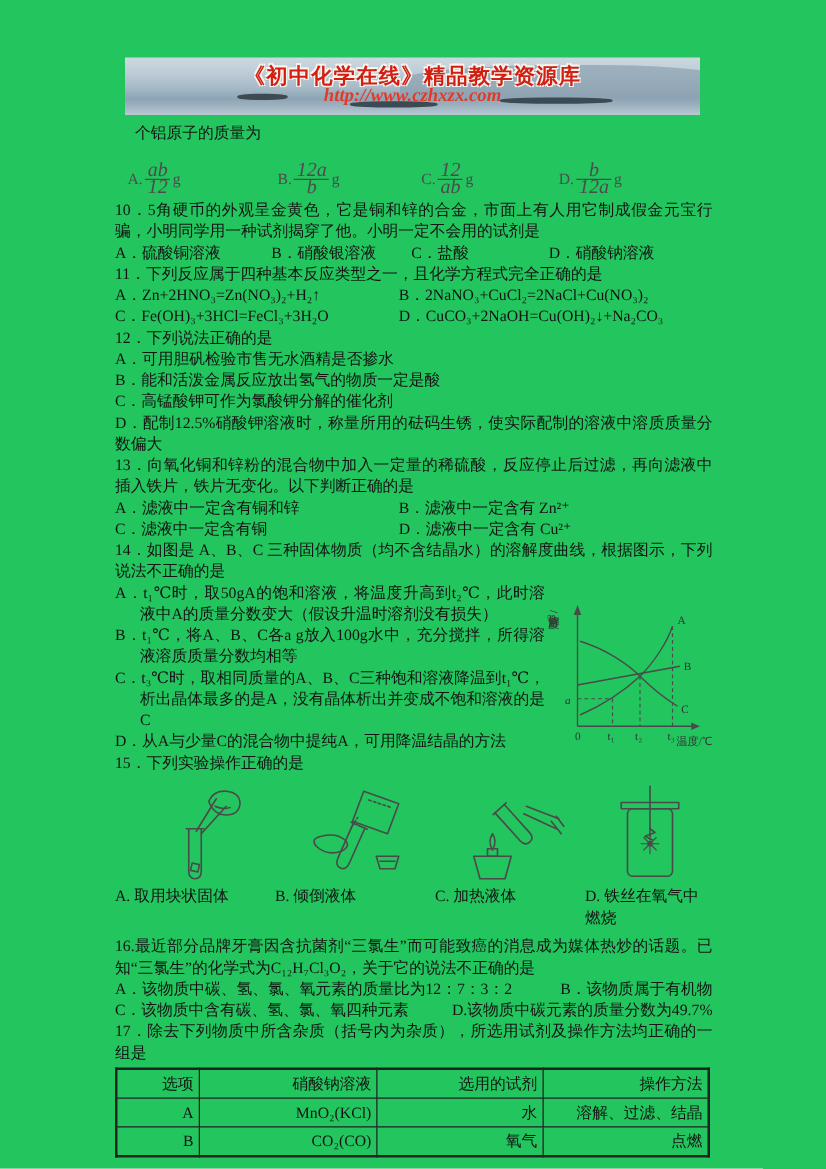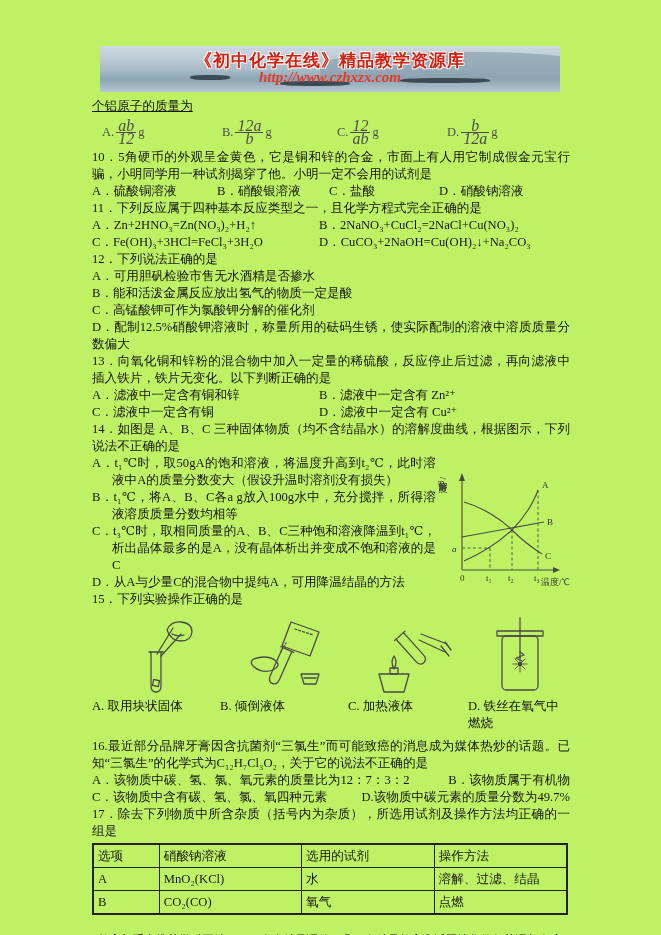--- a/index.html
+++ b/index.html
@@ -1,31 +1,31 @@
 <!DOCTYPE html>
 <html><head>
 <meta charset="utf-8">
 <style>
   html,body{margin:0;padding:0;background:#fff;}
-  .page{position:relative;width:661px;height:935px;background:#bef264;overflow:hidden;
+  .page{position:relative;width:661px;height:935px;background:#22c55e;overflow:hidden;
         font-family:"Liberation Serif","DejaVu Serif",serif;color:#141414;}
   .content{position:absolute;left:92px;top:46px;width:478px;}
 
   
   .banner{position:relative;margin-left:8px;width:460px;height:46px;overflow:hidden;
           background:linear-gradient(180deg,#cdd9e0 0%,#bccbd6 28%,#a7bac7 52%,#8da4b4 72%,#a3b7c4 88%,#b9c9d3 100%);}
   .banner .ridge{position:absolute;right:-20px;top:6px;width:260px;height:26px;background:#8ba1b0;border-radius:50% 40% 0 0;opacity:.7;}
   .banner .boat{position:absolute;bottom:6px;height:5px;background:#3c4a53;border-radius:40%;}
   .banner .b1{left:180px;width:70px;} .banner .b2{left:300px;width:90px;bottom:9px;} .banner .b3{left:90px;width:40px;bottom:12px;}
   .banner-title{position:absolute;top:3px;left:0;width:100%;text-align:center;font-weight:bold;font-size:17px;
                 letter-spacing:1px;color:#d21f14;text-shadow:1px 1px 0 #f7f4ee,-1px -1px 0 #f7f4ee,1px -1px 0 #f7f4ee,-1px 1px 0 #f7f4ee;}
   .banner-url{position:absolute;top:23px;left:0;width:100%;text-align:center;font-weight:bold;font-size:15px;color:#e23a28;font-style:italic;}
 
   
-  .line{margin:0;font-size:12.6px;line-height:17px;text-decoration:underline;}
+  .line{margin:16px;font-size:12.6px;line-height:17px;}
   .stem{margin:0;font-size:12.6px;line-height:17px;text-align:justify;}
   .optrow{display:flex;margin:0;font-size:12.6px;line-height:17px;align-items:flex-end;}
   .optrow span{white-space:nowrap;}
   .w125{width:125px;} .w112{width:112px;} .w110{width:110px;}
   .col2 .a{width:227px;}
   .q16a{width:362px;} .q16c{width:278px;}
   .mt6{margin-top:6px;}
 
   
   .fracrow{display:flex;margin:5px 0 4px 10px;color:#4c4c4c;}
@@ -48,21 +48,21 @@
   
   .labrow{display:flex;align-items:flex-end;margin-top:8px;}
   .labcell{display:flex;justify-content:center;}
   .lc1{width:128px;} .lc2{width:128px;} .lc3{width:120px;} .lc4{width:102px;}
   .caprow{display:flex;margin-top:2px;font-size:12.6px;line-height:17px;}
   .caprow span{display:block;text-align:left;}
   .apparatus{stroke:#4a4a4a;stroke-width:1.3;fill:none;stroke-linecap:round;stroke-linejoin:round;}
 
   
   table.purify{border-collapse:collapse;width:476px;margin-top:3px;border:2px solid #222;}
-  table.purify td{border:1px solid #222;font-size:12.6px;line-height:16px;padding:3px 4px;text-align:left;}
+  table.purify td{border:1px solid #222;font-size:12.6px;line-height:16px;padding:3px 4px;text-align:right;}
   .tc1{width:14%;} .tc2{width:30%;} .tc3{width:28%;} .tc4{width:28%;}
 
   
   .footer{margin-top:14px;padding-left:6px;width:470px;font-weight:bold;font-size:11.6px;line-height:24px;color:#1d1d1d;}
   .footer p{margin:0;}
 </style>
 </head>
 <body>
 
 <div class="page">

